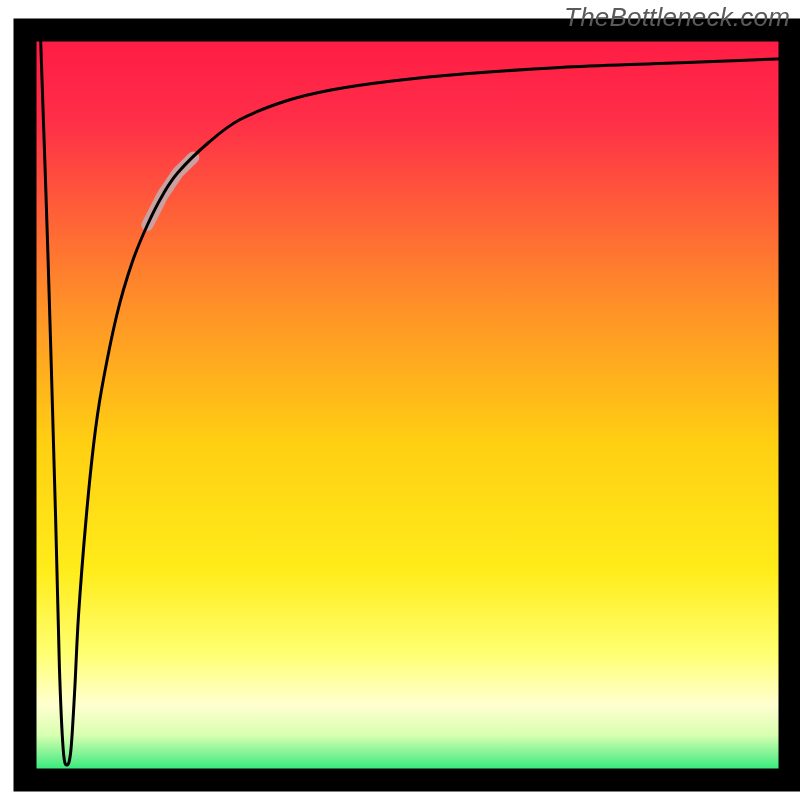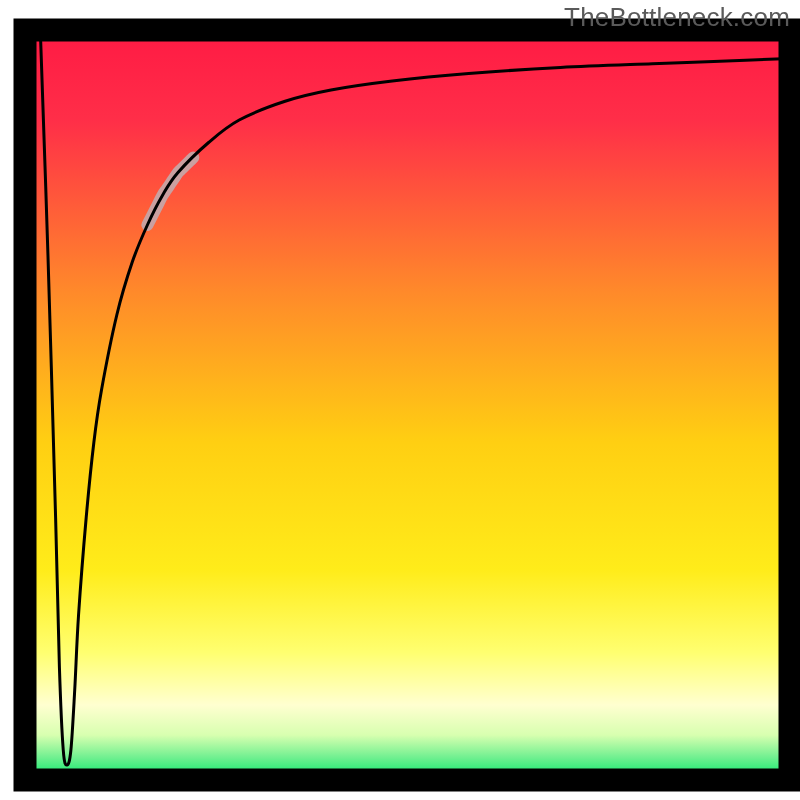--- a/index.html
+++ b/index.html
@@ -18,20 +18,21 @@
   }
   .watermark {
     position: absolute;
     top: 2px;
     right: 10px;
     font-size: 26px;
     font-weight: 400;
     color: #5a5a5a;
     letter-spacing: 0.2px;
     user-select: none;
+    font-style: italic;
   }
   svg {
     display: block;
   }
 </style>
 </head>
 <body>
 
 <div class="wrap">
   <div class="watermark">TheBottleneck.com</div>

